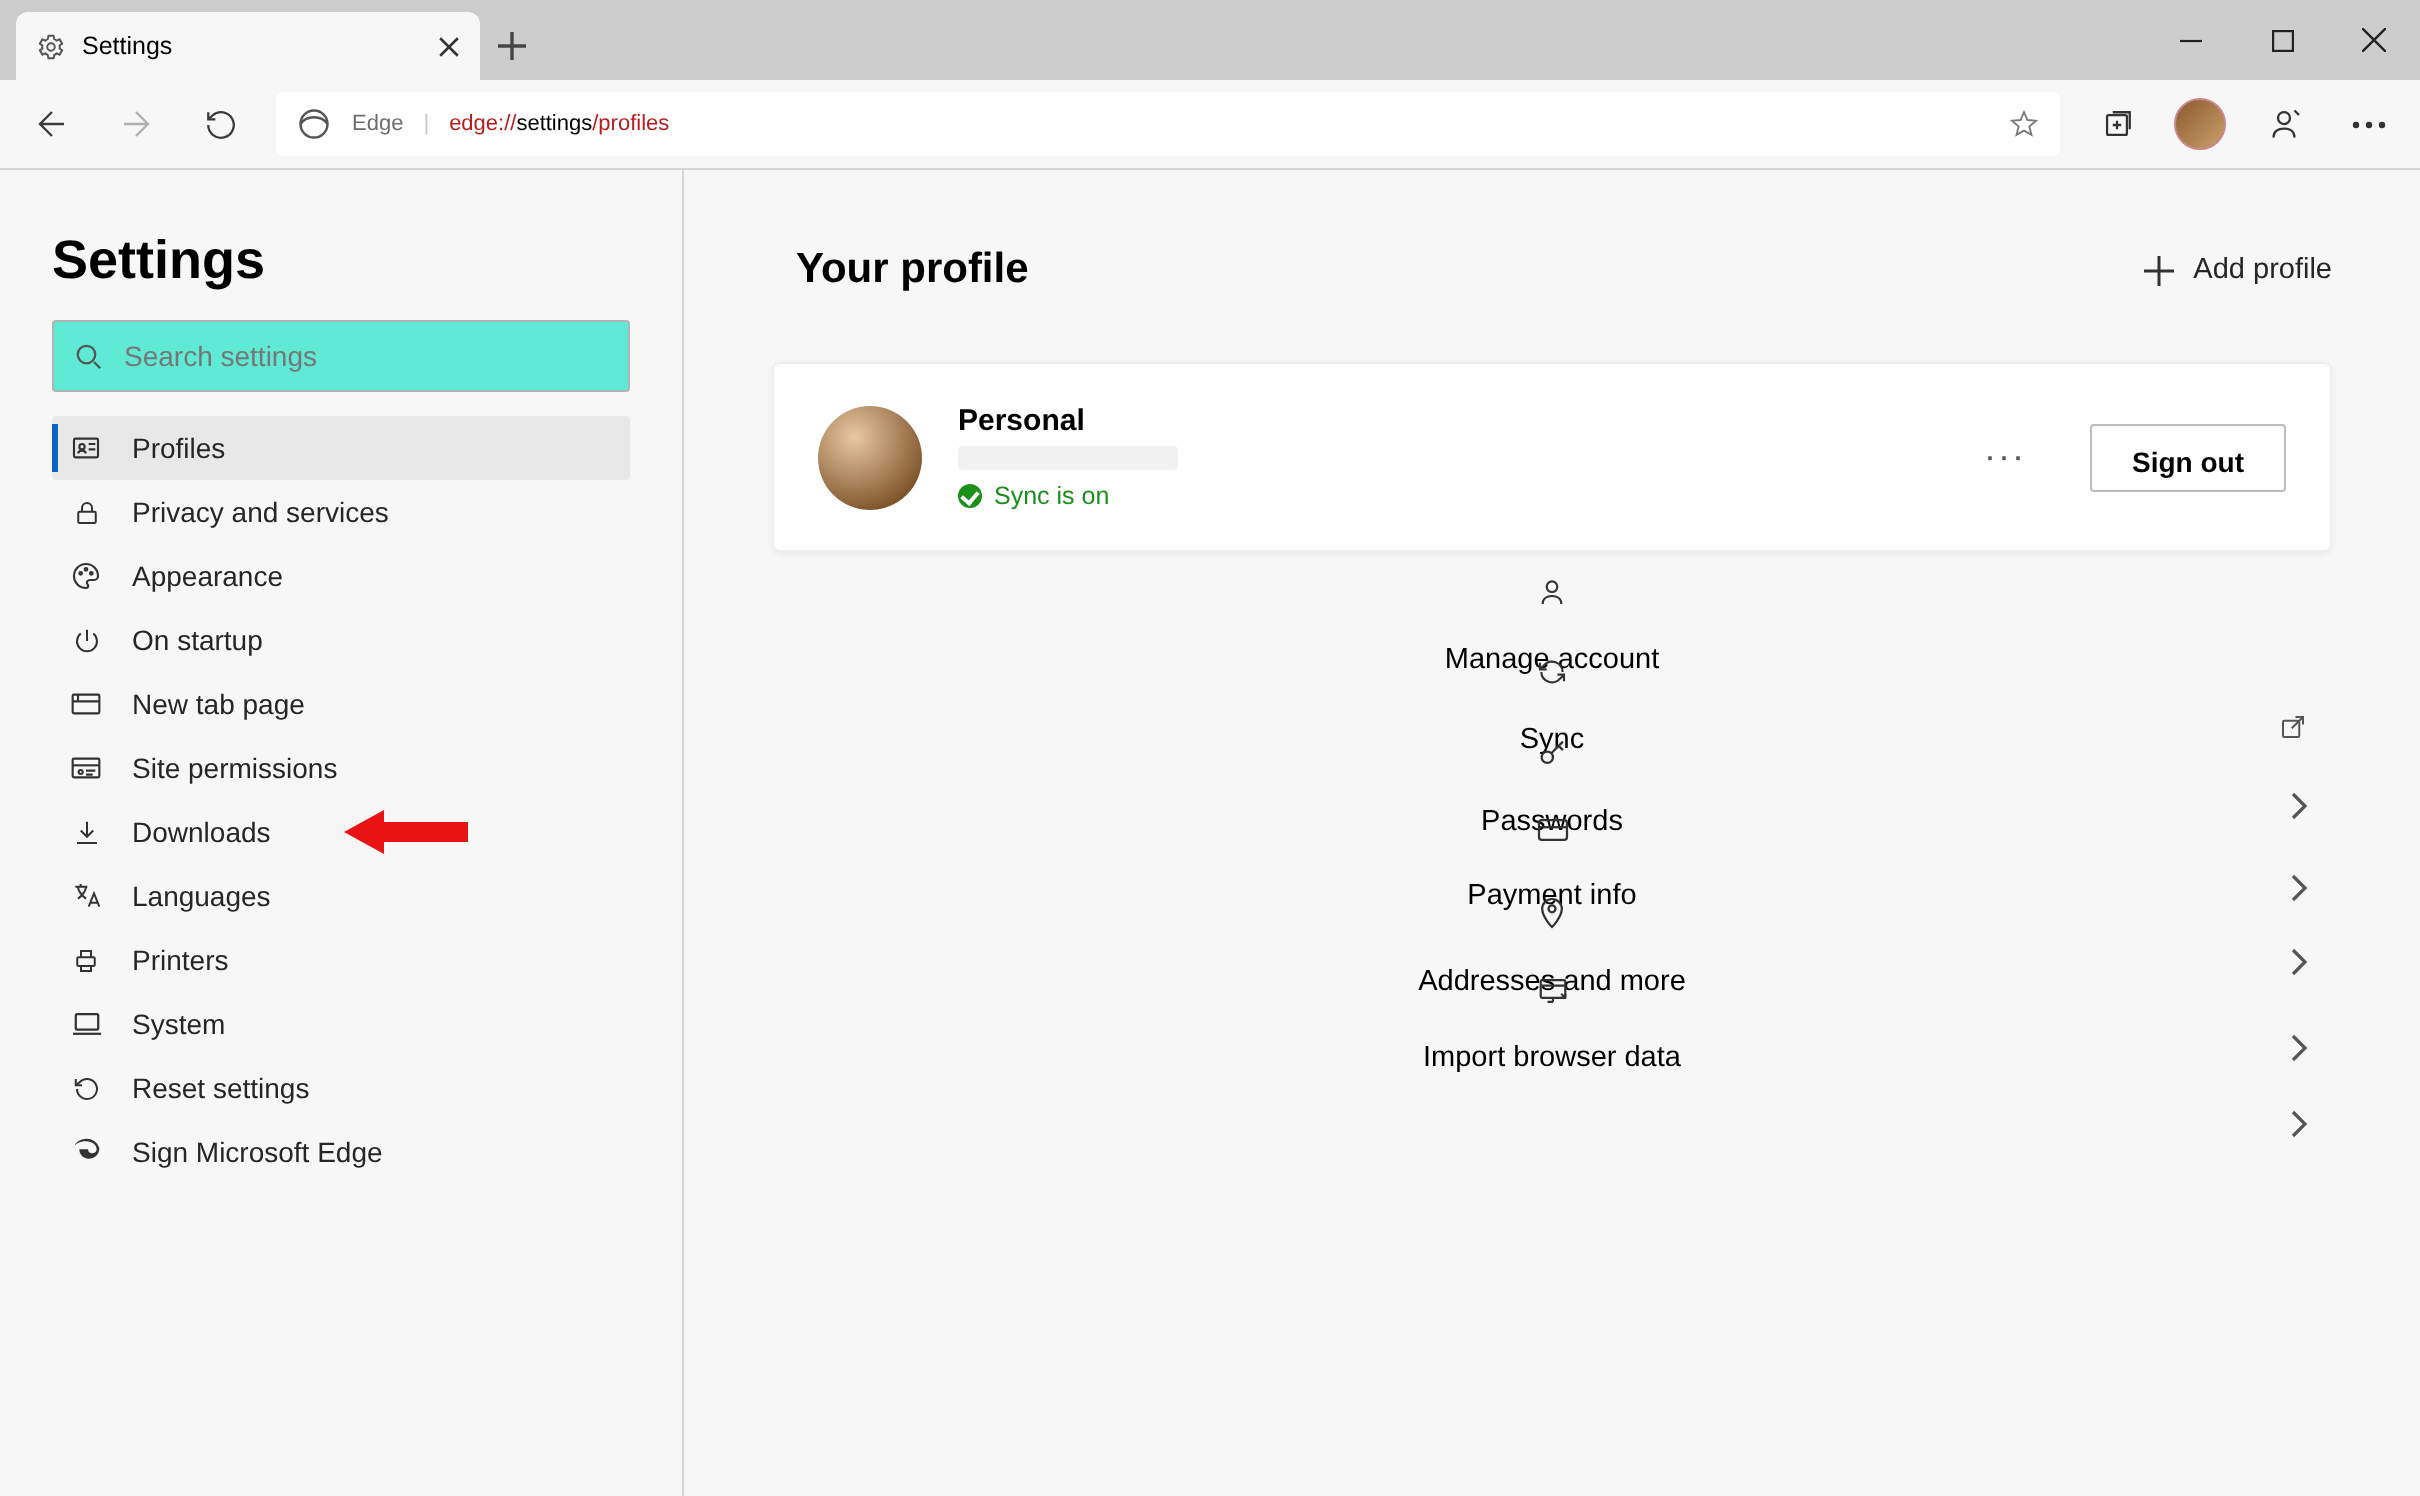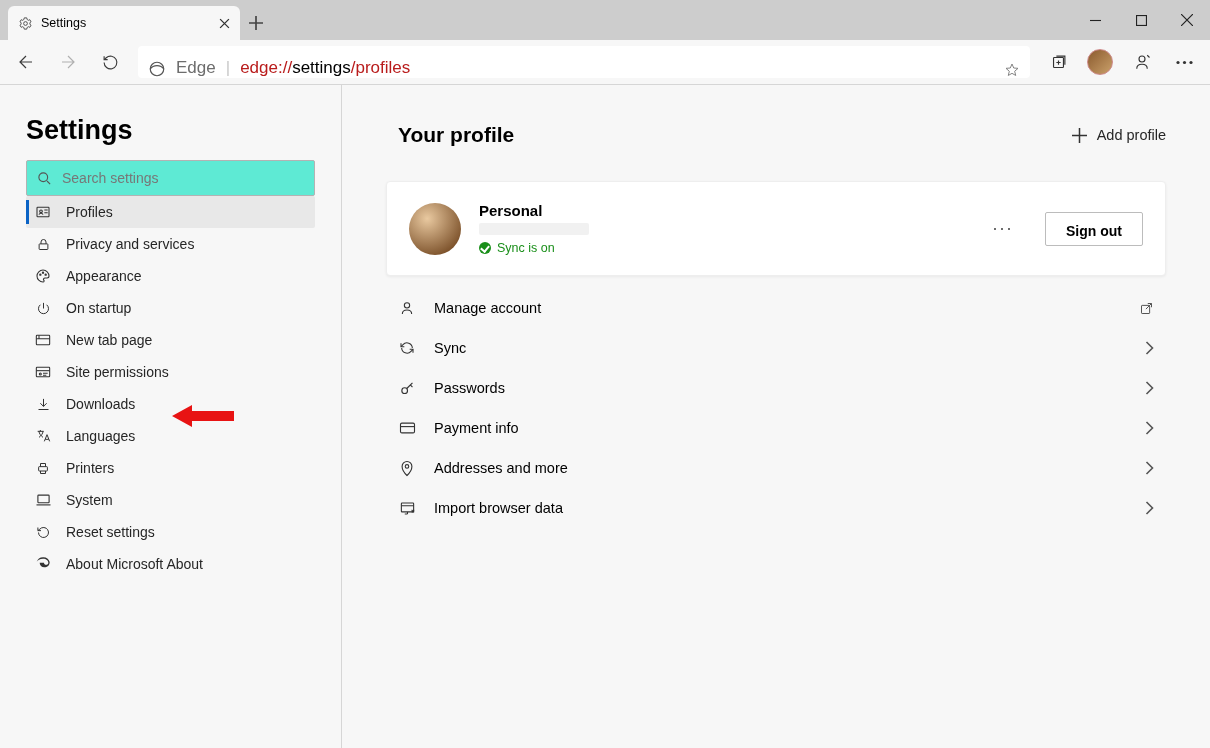--- a/index.html
+++ b/index.html
@@ -11,33 +11,33 @@
   .tab { background:#f7f7f7; height:34px; margin-top:6px; width:232px; display:flex; align-items:center; padding:0 10px; border-top-left-radius:6px; border-top-right-radius:6px; font-size:12.5px; gap:8px; margin-left:8px;}
   .tab .close { margin-left:auto; }
   .newtab { width:32px; height:34px; display:flex; align-items:center; justify-content:center; }
   .window-controls { position:absolute; top:0; right:0; height:40px; display:flex; }
   .wc { width:46px; display:flex; align-items:center; justify-content:center; }
 
   
   .toolbar { height:44px; background:#f7f7f7; display:flex; align-items:center; padding:0 6px; gap:2px; }
   .tb-btn { width:40px; height:40px; display:flex; align-items:center; justify-content:center; color:#3b3b3b; }
   .tb-btn.disabled { color:#b0b0b0; }
-  .addr { flex:1; height:32px; background:#fff; border-radius:4px; margin:0 6px; display:flex; align-items:flex-end; padding:0 10px; gap:10px; font-size:17px; }
+  .addr { flex:1; height:32px; background:#fff; border-radius:4px; margin:0 6px; display:flex; align-items:center; padding:0 10px; gap:10px; font-size:11px; }
   .addr .label { color:#6d6d6d; }
   .addr .sep { color:#c8c8c8; }
   .addr .url .dim { color:#b91c1c; }
   .addr .star { margin-left:auto; color:#7b7b7b; }
   .avatar { width:26px; height:26px; border-radius:50%; background:linear-gradient(135deg,#8a5a2e,#caa06a); border:1px solid #c88; }
 
   
   .content { flex:1; display:flex; border-top:1px solid #d6d6d6; background:#f7f7f7; overflow:hidden; }
   .sidebar { width:342px; background:#f7f7f7; border-right:1px solid #d6d6d6; padding:24px 26px 0 26px; }
   .sidebar h1 { font-size:27px; font-weight:600; margin:6px 0 14px 0; }
   .search { display:flex; align-items:center; height:36px; border:1px solid #b3b3b3; background:#5eead4; border-radius:2px; padding:0 10px; gap:10px; font-size:14px; color:#777; }
-  .nav { }
+  .nav { margin-top:12px; }
   .nav-item { display:flex; align-items:center; height:32px; padding:0 10px 0 8px; gap:14px; font-size:14px; color:#262626; border-radius:2px; position:relative; }
   .nav-item.active { background:#e8e8e8; }
   .nav-item.active::before { content:""; position:absolute; left:0; top:4px; bottom:4px; width:3px; background:#0b63c5; }
   .nav-item .ic { width:18px; display:flex; justify-content:center; color:#3a3a3a; }
 
   
   .main { flex:1; padding:26px 44px; overflow:auto; }
   .main-head { display:flex; align-items:center; }
   .main-head h2 { font-size:21px; font-weight:600; margin:12px; }
   .addprofile { margin-left:auto; display:flex; align-items:center; gap:10px; font-size:14.5px; color:#262626; }
@@ -47,21 +47,21 @@
   .card .name { font-size:15px; font-weight:600; }
   .card .email { width:110px; height:12px; background:#f1f1f1; margin:4px 0 6px; border-radius:2px; }
   .syncline { display:flex; align-items:center; gap:6px; font-size:12.5px; }
   .syncline .dot { width:12px; height:12px; border-radius:50%; background:#1a8f1a; position:relative; }
   .syncline .dot::after { content:""; position:absolute; left:3px; top:2px; width:4px; height:6px; border-right:2px solid #fff; border-bottom:2px solid #fff; transform:rotate(40deg); }
   .syncline .txt { color:#1a8f1a; }
   .card .more { margin-left:auto; margin-right:14px; font-size:18px; letter-spacing:1px; color:#555; }
   .signout { border:1px solid #bcbcbc; background:#fff; height:34px; padding:10px 20px; border-radius:2px; font-size:14px;font-weight:bold; }
 
   .rowlist { margin-top:12px; }
-  .row { display:flex; align-items:center; height:40px; gap:18px; font-size:14.5px; padding:0 12px; }
+  .row { display:flex; align-items:center; height:40px; gap:18px; font-size:14.5px; padding:0 12px;flex-direction:column; }
   .row .ic { width:18px; display:flex; justify-content:center; color:#333; }
   .row .end { margin-left:auto; color:#555; }
 
   
   .arrow { position:absolute; }
   svg { display:block; }
 </style>
 </head>
 <body>
 
@@ -279,21 +279,21 @@
             </svg>
           </span>
           <span>Reset settings</span>
         </div>
         <div class="nav-item">
           <span class="ic">
             <svg width="16" height="16" viewBox="0 0 24 24" fill="#333">
               <path d="M12 2a10 10 0 0 0-9.5 7c1-3 5-5 9.5-5 5 0 8 3 8 6 0 2-1.5 3-3.5 3-1.5 0-3-1-3-3H7c0 4 3 7 7 7 4.5 0 8-3 8-8A10 10 0 0 0 12 2z"></path>
             </svg>
           </span>
-          <span>About Microsoft About</span>
+          <span>Sign Microsoft Edge</span>
         </div>
       </div>
 
     <div class="arrow" style="left:172px; top:318px;">
       <svg width="62" height="26" viewBox="0 0 62 26">
           <polygon points="0,13 20,2 20,8 62,8 62,18 20,18 20,24" fill="#e81313"></polygon>
         </svg>
     </div>
   </div>
 

